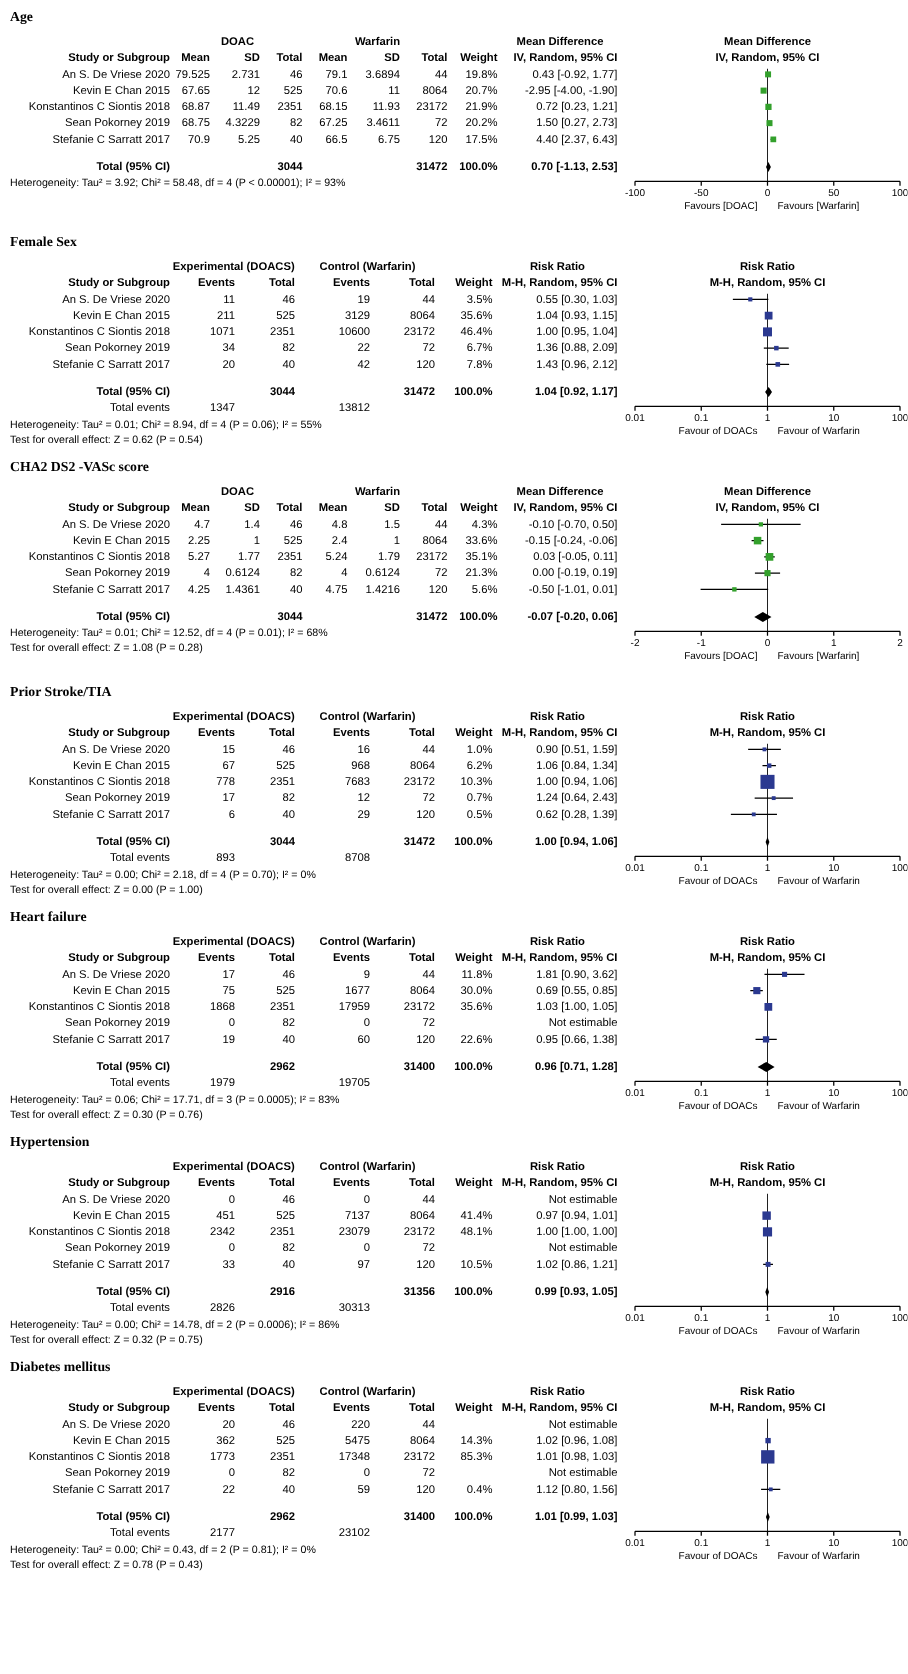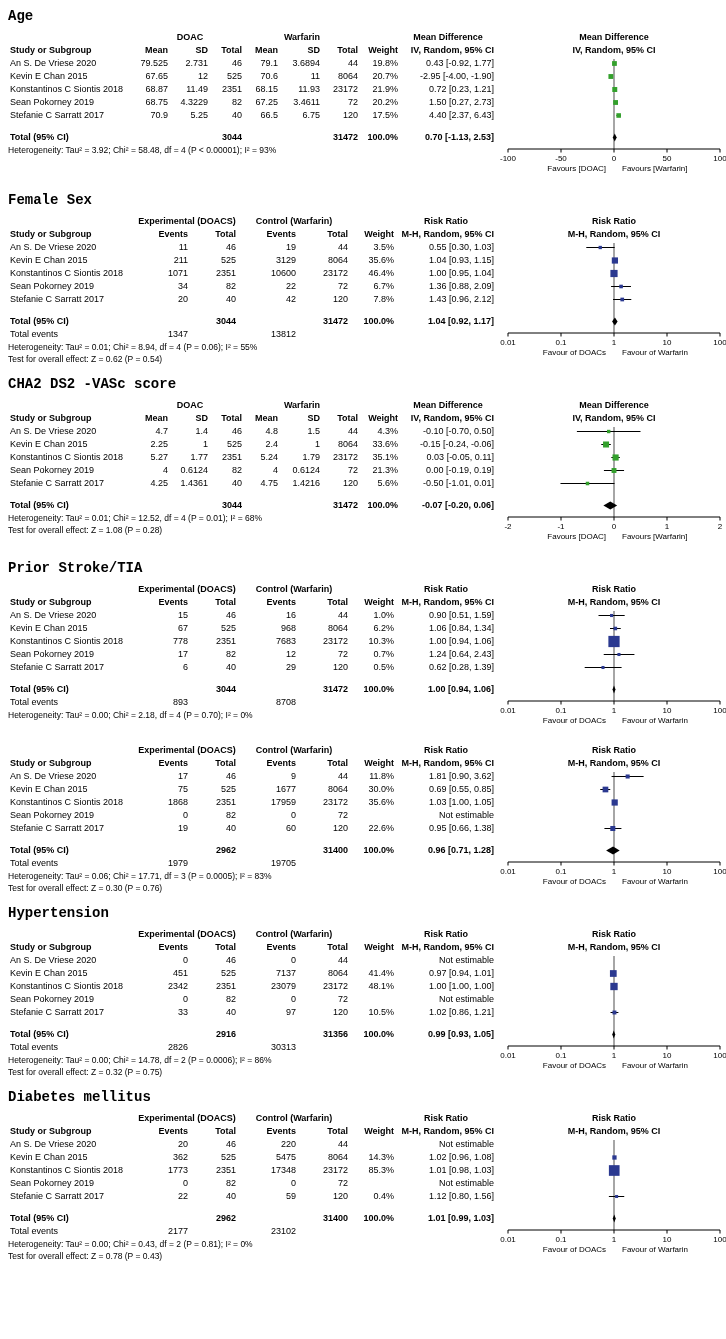--- a/index.html
+++ b/index.html
@@ -1,27 +1,27 @@
 <!DOCTYPE html>
 <html><head>
 <meta charset="utf-8">
 <style>
   *{box-sizing:border-box;margin:0;padding:0;}
   body{width:726px;background:#ffffff;color:#000;font-family:"Liberation Sans",sans-serif;padding:4px 6px 8px 8px;}
   .panel{margin-bottom:9px;}
-  .panel-title{font-size:14px;font-weight:bold;margin:4px 0 7px 0;font-family:Liberation Mono, monospace;}
+  .panel-title{font-size:11px;font-weight:bold;margin:4px 0 7px 0;font-family:Liberation Serif, serif;}
   .panel-body{display:flex;min-height:152px;align-items:flex-start;}
   .ftable{width:488px;flex:0 0 488px;}
   .trow{display:grid;grid-template-rows:13px;height:13px;font-size:9px;line-height:13px;}
   .md .trow{grid-template-columns:128px 34px 40px 34px 36px 42px 38px 40px 96px;}
   .rr .trow{grid-template-columns:128px 54px 48px 60px 52px 46px 100px;}
   .trow.sp{height:9px;grid-template-rows:9px;}
   .thead{font-weight:bold;}
   .c{white-space:nowrap;}
-  .left{text-align:left;padding-left:2px;}
+  .left{text-align:right;padding-left:2px;}
   .right{text-align:right;padding-right:2px;}
   .ghead{text-align:center;white-space:nowrap;font-weight:bold;}
   .md .g1{grid-column:2/5;}
   .md .g2{grid-column:5/8;}
   .md .gm{grid-column:9/10;}
   .rr .g1{grid-column:2/4;}
   .rr .g2{grid-column:4/6;}
   .rr .gm{grid-column:7/8;}
   .total .c{font-weight:bold;}
   .meta{font-size:8.5px;line-height:12px;height:12px;white-space:nowrap;}
@@ -459,20 +459,21 @@
             <span class="c right" style="grid-column: 5;">31472</span>
             <span class="c right" style="grid-column: 6;">100.0%</span>
             <span class="c right" style="grid-column: 7;">1.00 [0.94, 1.06]</span>
           </div>
           <div class="trow">
             <span class="c left" style="grid-column: 1;">Total events</span>
             <span class="c right" style="grid-column: 2;">893</span>
             <span class="c right" style="grid-column: 4;">8708</span>
           </div>
           <div class="meta">Heterogeneity: Tau² = 0.00; Chi² = 2.18, df = 4 (P = 0.70); I² = 0%</div>
+          <div class="meta">Test for overall effect: Z = 0.00 (P = 1.00)</div>
         </div>
         <div class="plot">
           <div class="plot-head">
             <div>Risk Ratio</div>
             <div>M-H, Random, 95% CI</div>
           </div>
           <svg width="236" height="148" viewBox="0 0 236 148" class="psvg">
             <line x1="118" y1="28" x2="118" y2="118" stroke="#000" stroke-width="0.7"></line>
             <line x1="102.50121933319062" y1="32.5" x2="128.6740475889839" y2="32.5" stroke="#000" stroke-width="1"></line>
             <rect x="114.02985300028422" y="30.955" width="3.09" height="3.09" fill="#2B3990"></rect>
@@ -496,20 +497,21 @@
             <text x="171" y="130" text-anchor="middle" font-size="8">10</text>
             <line x1="224" y1="118" x2="224" y2="121.5" stroke="#000" stroke-width="1"></line>
             <text x="224" y="130" text-anchor="middle" font-size="8">100</text>
             <text x="110" y="140" text-anchor="end" font-size="8">Favour of DOACs</text>
             <text x="126" y="140" text-anchor="start" font-size="8">Favour of Warfarin</text>
           </svg>
         </div>
       </div>
     </section>
     <section class="panel">
+      <h2 class="panel-title">Heart failure</h2>
       <div class="panel-body">
         <div class="ftable rr">
           <div class="trow thead">
             <span class="ghead g1">Experimental (DOACS)</span>
             <span class="ghead g2">Control (Warfarin)</span>
             <span class="ghead gm">Risk Ratio</span>
           </div>
           <div class="trow thead">
             <span class="c left">Study or Subgroup</span>
             <span class="c right">Events</span>

